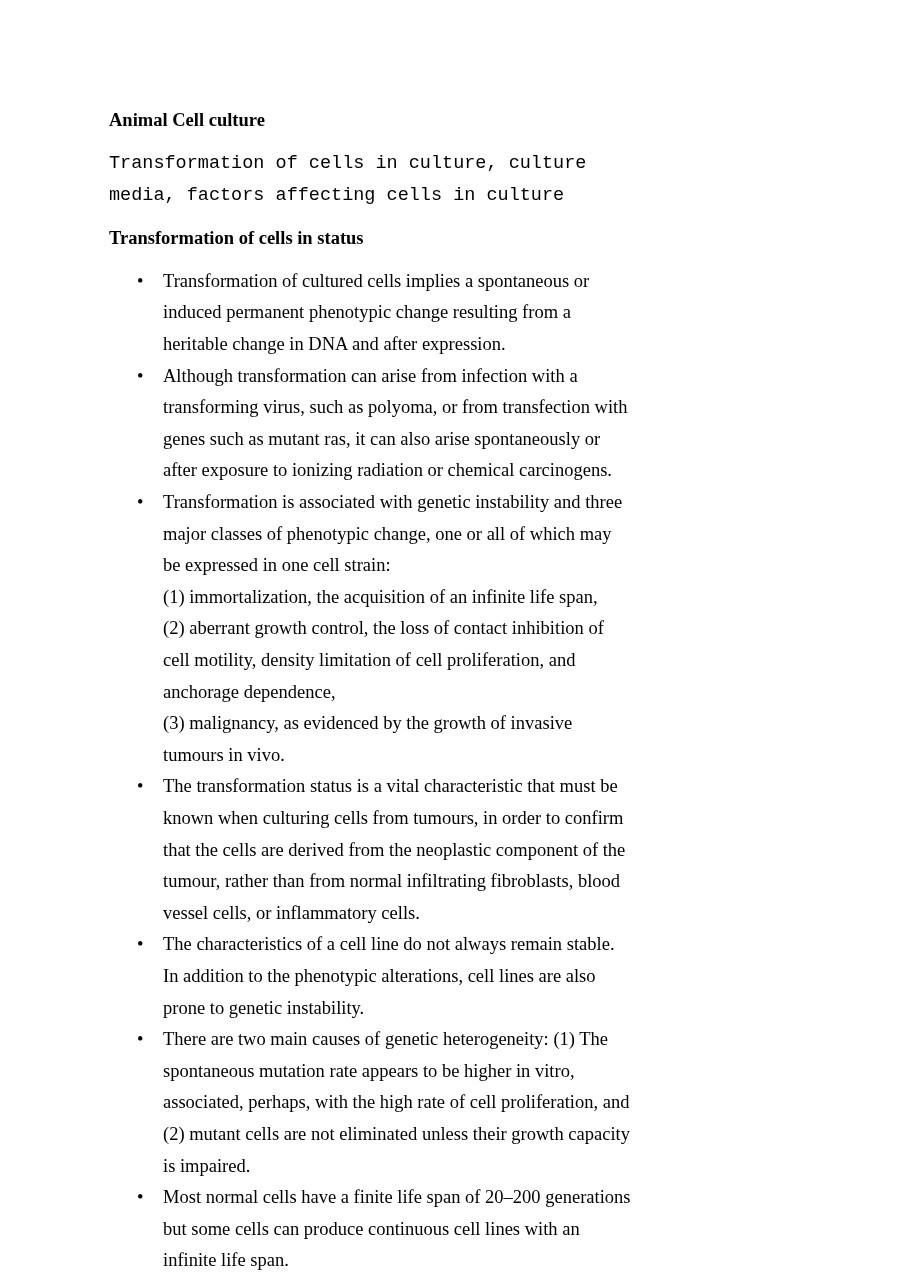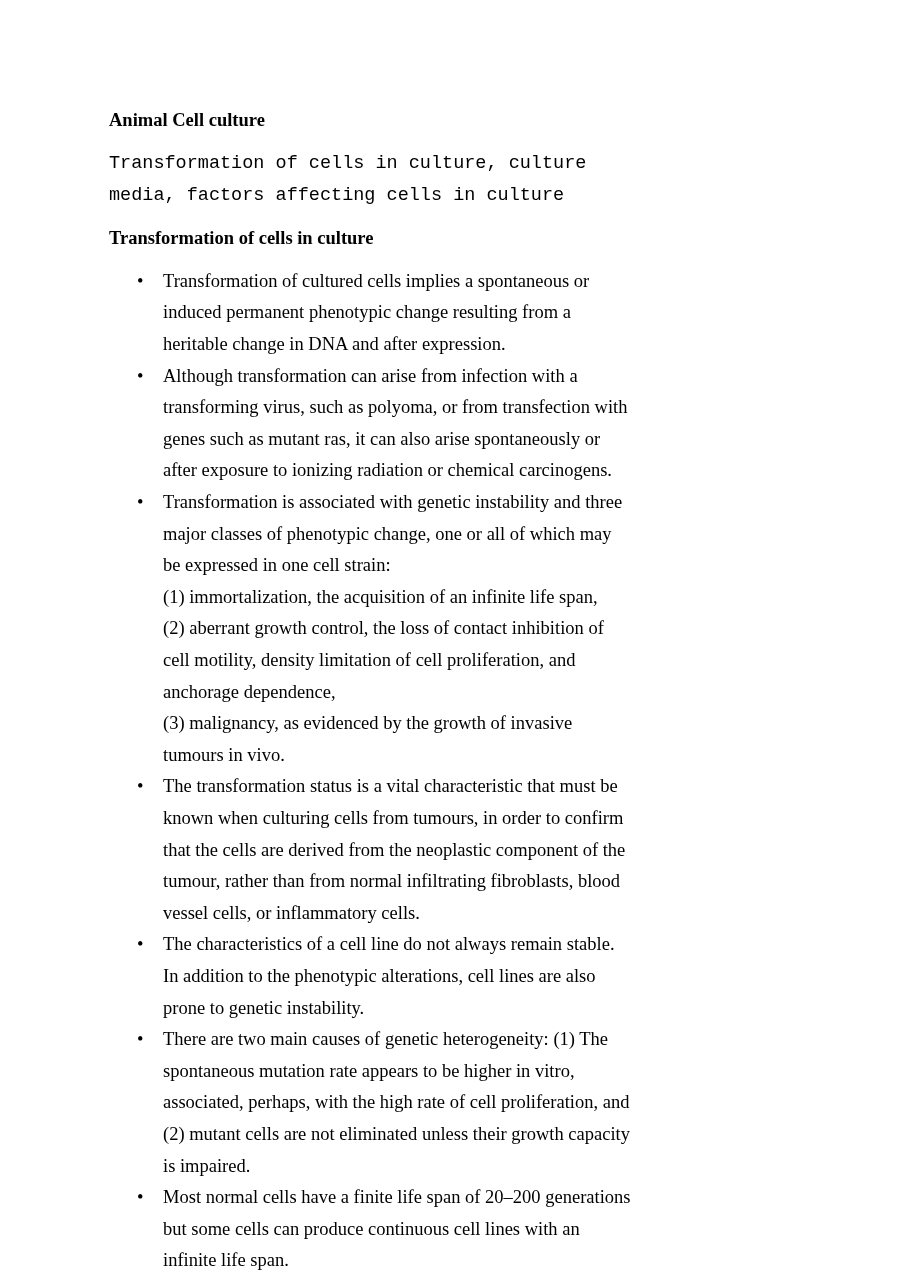--- a/index.html
+++ b/index.html
@@ -50,21 +50,21 @@
 </style>
 </head>
 <body>
 
 <div class="page">
 
   <h1 class="doc-title">Animal Cell culture</h1>
 
   <p class="doc-subtitle">Transformation of cells in culture, culture media, factors affecting cells in culture</p>
 
-  <h2 class="section-heading">Transformation of cells in culture</h2>
+  <h2 class="section-heading">Transformation of cells in status</h2>
 
   <ul class="bullet-list">
     <li>
       <span class="marker">•</span>
       <span class="li-text">Transformation of cultured cells implies a spontaneous or induced permanent phenotypic change resulting from a heritable change in DNA and after expression.</span>
     </li>
     <li>
       <span class="marker">•</span>
       <span class="li-text">Although transformation can arise from infection with a transforming virus, such as polyoma, or from transfection with genes such as mutant ras, it can also arise spontaneously or after exposure to ionizing radiation or chemical carcinogens.</span>
     </li>

